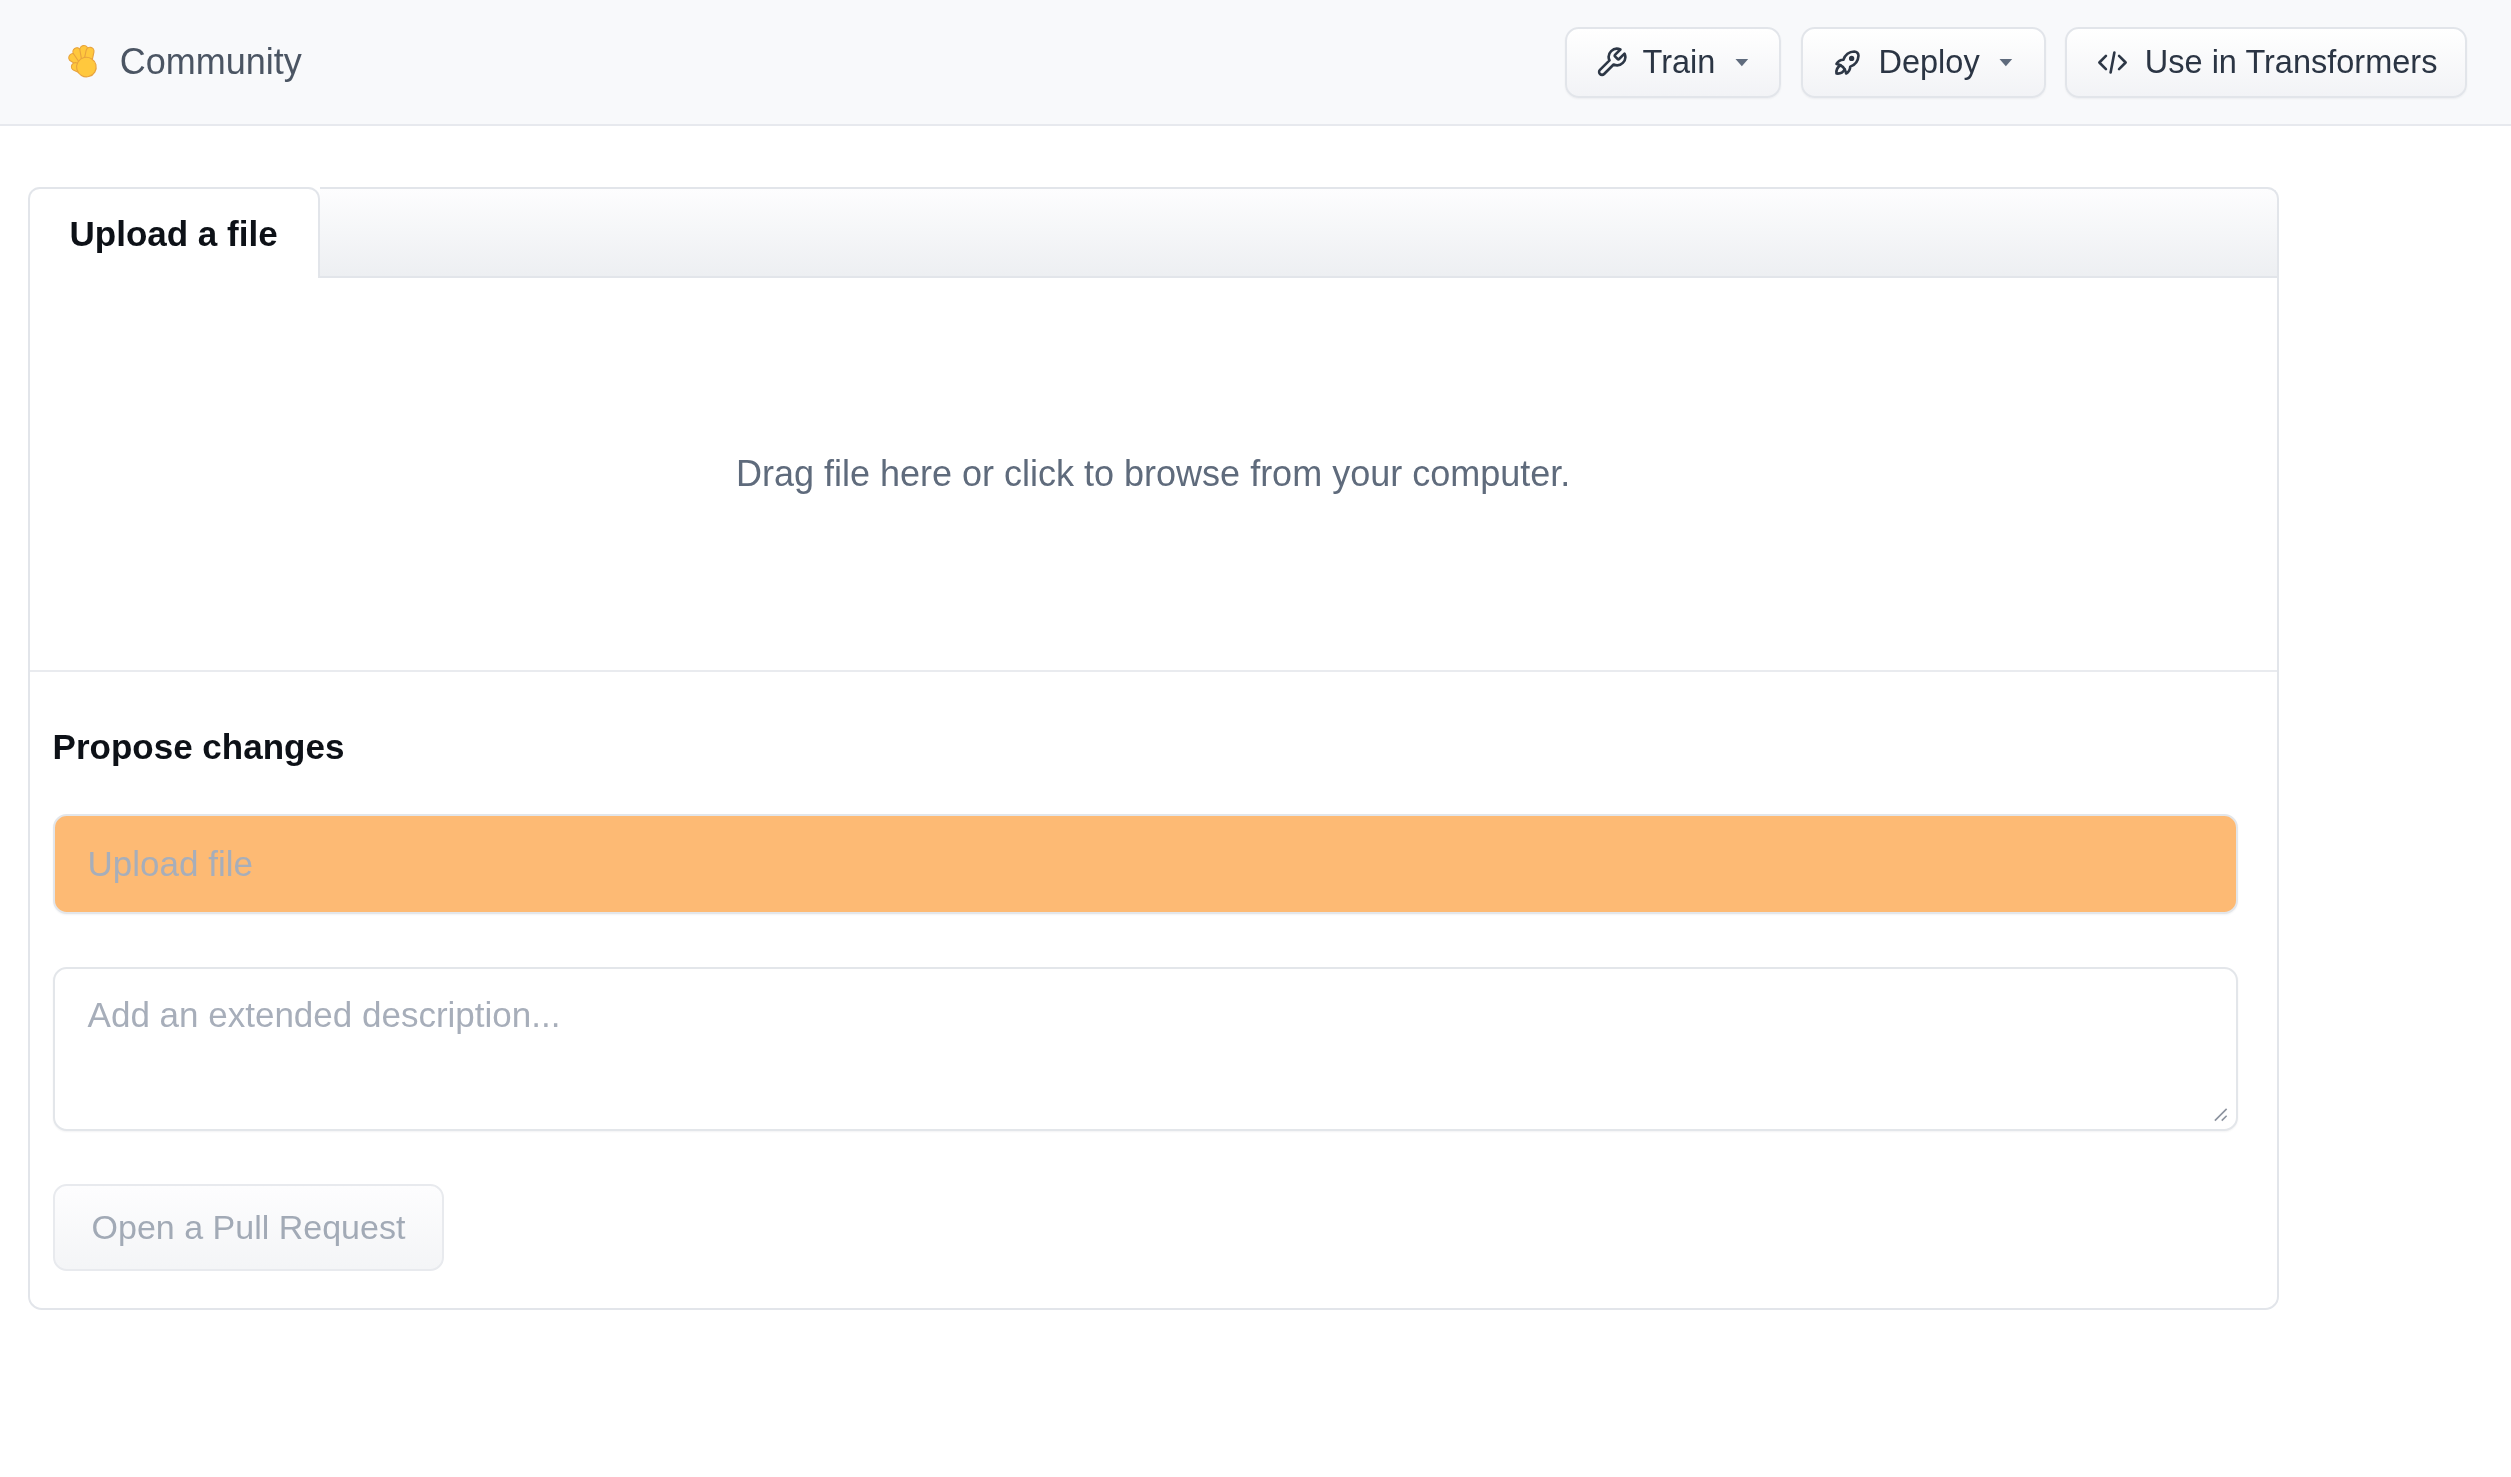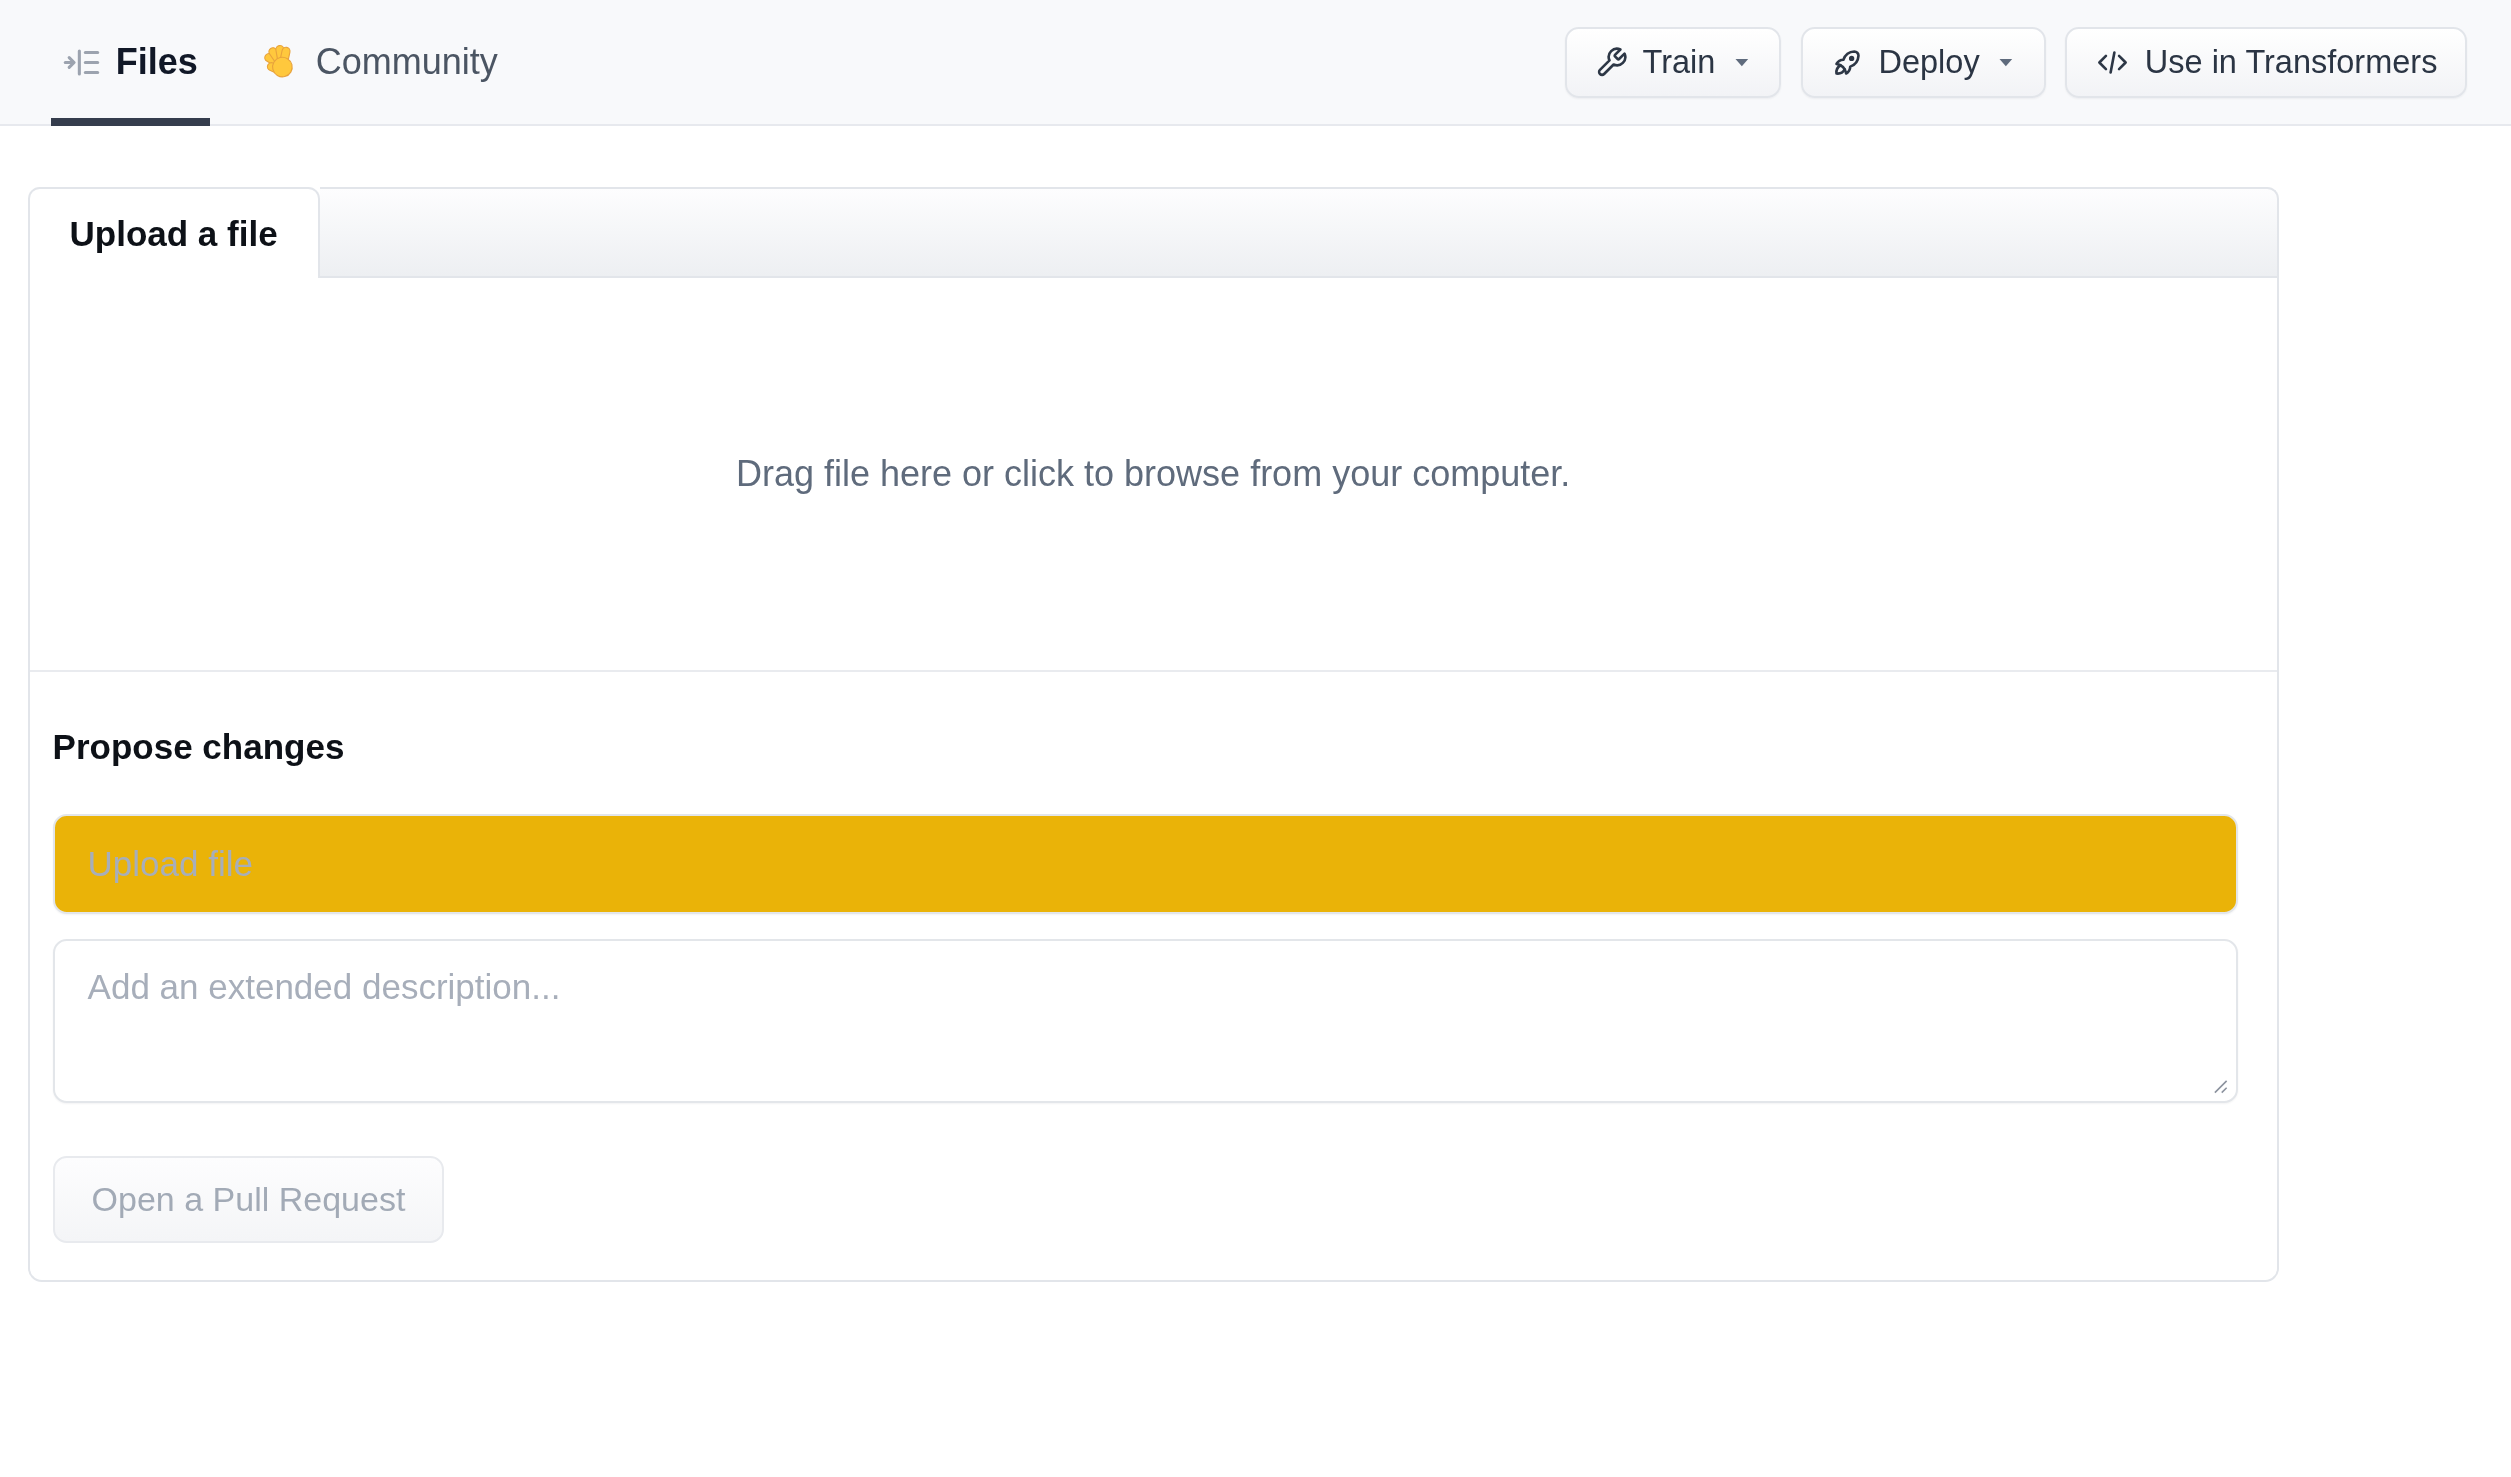--- a/index.html
+++ b/index.html
@@ -85,21 +85,21 @@
     border-top:2px solid #e9ebef;
     padding:55px 39px 37px 23px;
   }
   .propose h3 { font-size:35px; font-weight:700; color:#0d1117; margin-bottom:47px; }
   .filename-input {
     display:block; width:100%; height:100px;
     border:2px solid #e3e6ea; border-radius:13.8px;
     padding:0 33px; font-size:35px; color:#1f2733;
     font-family:"Liberation Sans", sans-serif;
     box-shadow:0 1px 2px rgba(16,24,40,.05);
-    outline:none; margin-bottom:25px; background:#eab308;
+    outline:none; margin-bottom:53px; background:#fdba74;
   }
   .filename-input::placeholder { color:#a7aeba; }
   .ta-wrap { position:relative; width:100%; height:164px; margin-bottom:53px; }
   .desc-textarea {
     display:block; width:100%; height:164px;
     border:2px solid #e3e6ea; border-radius:13.8px;
     padding:25.6px 33px; font-size:35px; color:#1f2733;
     font-family:"Liberation Sans", sans-serif;
     box-shadow:0 1px 2px rgba(16,24,40,.05);
     outline:none; resize:none; background:#fff;
@@ -128,33 +128,20 @@
 </style>
 </head>
 <body>
 
 <div class="page">
 
   <header class="topbar">
     <nav class="tabs">
 
 
-      <a class="tab active">
-        <span class="ticon">
-          <svg width="37" height="37" viewBox="0 0 24 24" fill="none" stroke="#9ca3af" stroke-width="2" stroke-linecap="round" stroke-linejoin="round">
-            <path d="M1.5 12h4.2"></path>
-            <path d="M4 8.8l3.2 3.2L4 15.2"></path>
-            <path d="M10.6 4.5v15"></path>
-            <path d="M14.5 5.5h8"></path>
-            <path d="M14.5 12h8"></path>
-            <path d="M14.5 18.5h8"></path>
-          </svg>
-        </span>
-        <span>Files</span>
-      </a>
 
       <a class="tab">
         <span class="ticon">
           <svg width="41" height="41" viewBox="0 0 36 36">
             <g transform="rotate(-14 18 18)" fill="#ffc83d" stroke="#e8a33d" stroke-width="1">
               <rect x="16.5" y="4" width="7" height="18" rx="3.5" transform="rotate(-44 20 22)"></rect>
               <rect x="16.5" y="3" width="7" height="19" rx="3.5" transform="rotate(-20 20 22)"></rect>
               <rect x="16.5" y="3.5" width="7" height="18" rx="3.5" transform="rotate(4 20 22)"></rect>
               <rect x="16.5" y="5" width="7" height="16" rx="3.5" transform="rotate(26 20 22)"></rect>
               <rect x="6" y="18.5" width="15" height="7" rx="3.5" transform="rotate(38 13 22)"></rect>

